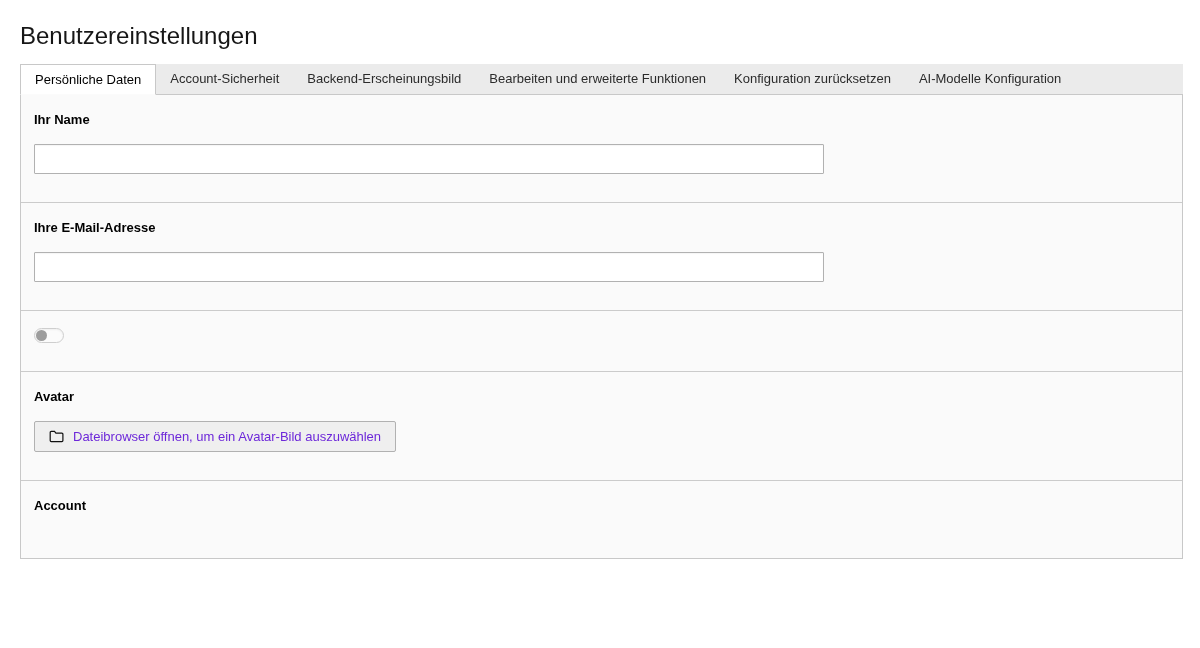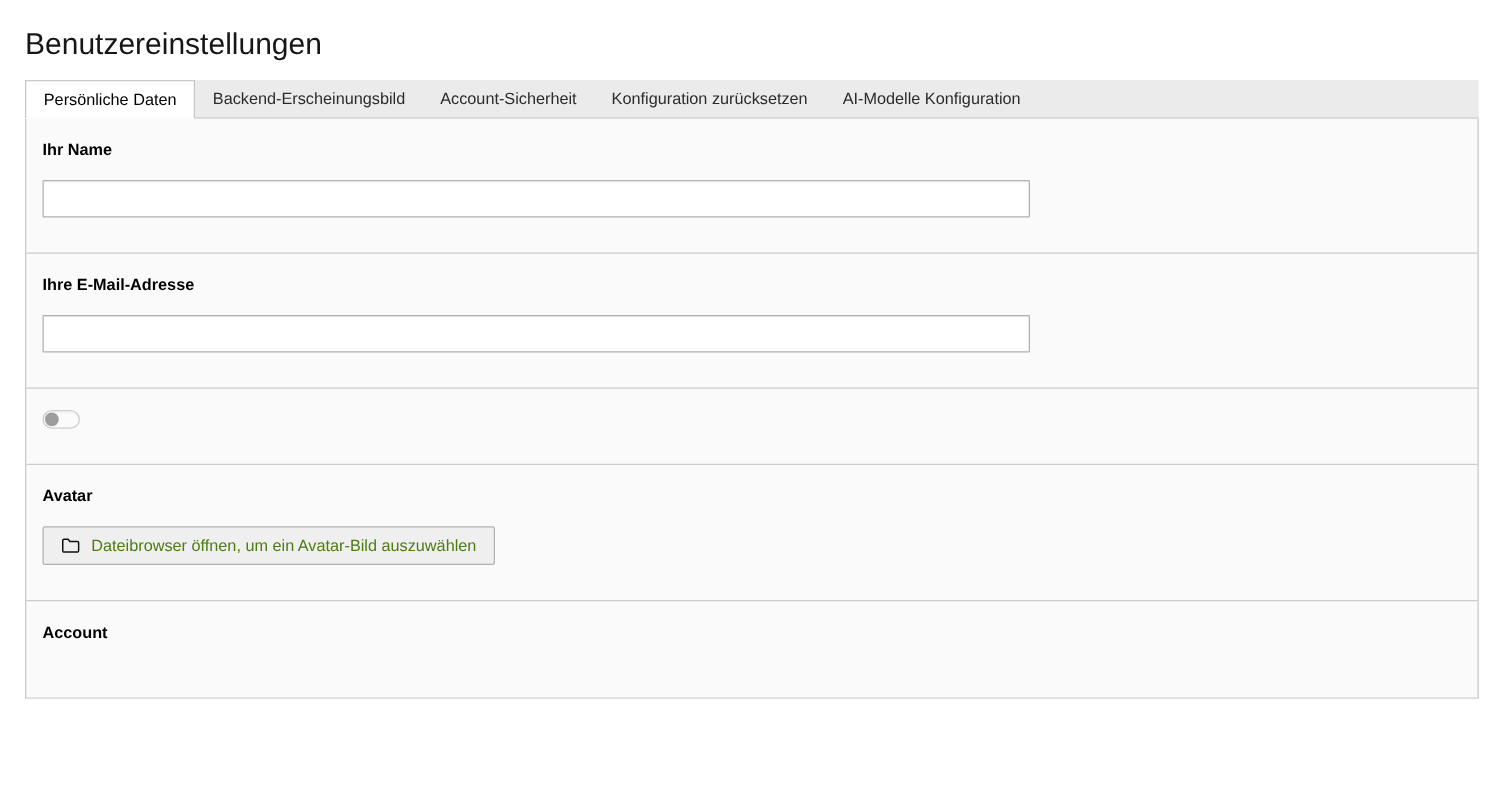--- a/index.html
+++ b/index.html
@@ -104,21 +104,21 @@
     display: inline-flex;
     align-items: center;
     gap: 9px;
     height: 31px;
     padding: 0 14px;
     background: #efefef;
     border: 1px solid #b1b1b1;
     border-radius: 2px;
     font-size: 13px;
     font-family: inherit;
-    color: #4d7c0f;
+    color: #6d28d9;
     cursor: pointer;
   }
   .avatar-btn svg { display: block; }
 
   
   .select {
     width: 790px;
     height: 30px;
     margin: 3px;
     border: 1px solid #6f9cc6;
@@ -139,22 +139,23 @@
 <body>
 
 <div class="page">
 
   <h1 class="page-title">Benutzereinstellungen</h1>
 
   <div class="settings-wrap">
 
     <nav class="tabs">
       <div class="tab active">Persönliche Daten</div>
+      <div class="tab">Account-Sicherheit</div>
       <div class="tab">Backend-Erscheinungsbild</div>
-      <div class="tab">Account-Sicherheit</div>
+      <div class="tab">Bearbeiten und erweiterte Funktionen</div>
       <div class="tab">Konfiguration zurücksetzen</div>
       <div class="tab">AI-Modelle Konfiguration</div>
     </nav>
 
     <section class="panel">
 
       <div class="form-section">
         <label class="flabel">Ihr Name</label>
         <input class="text-input" type="text" value="" style="">
       </div>

